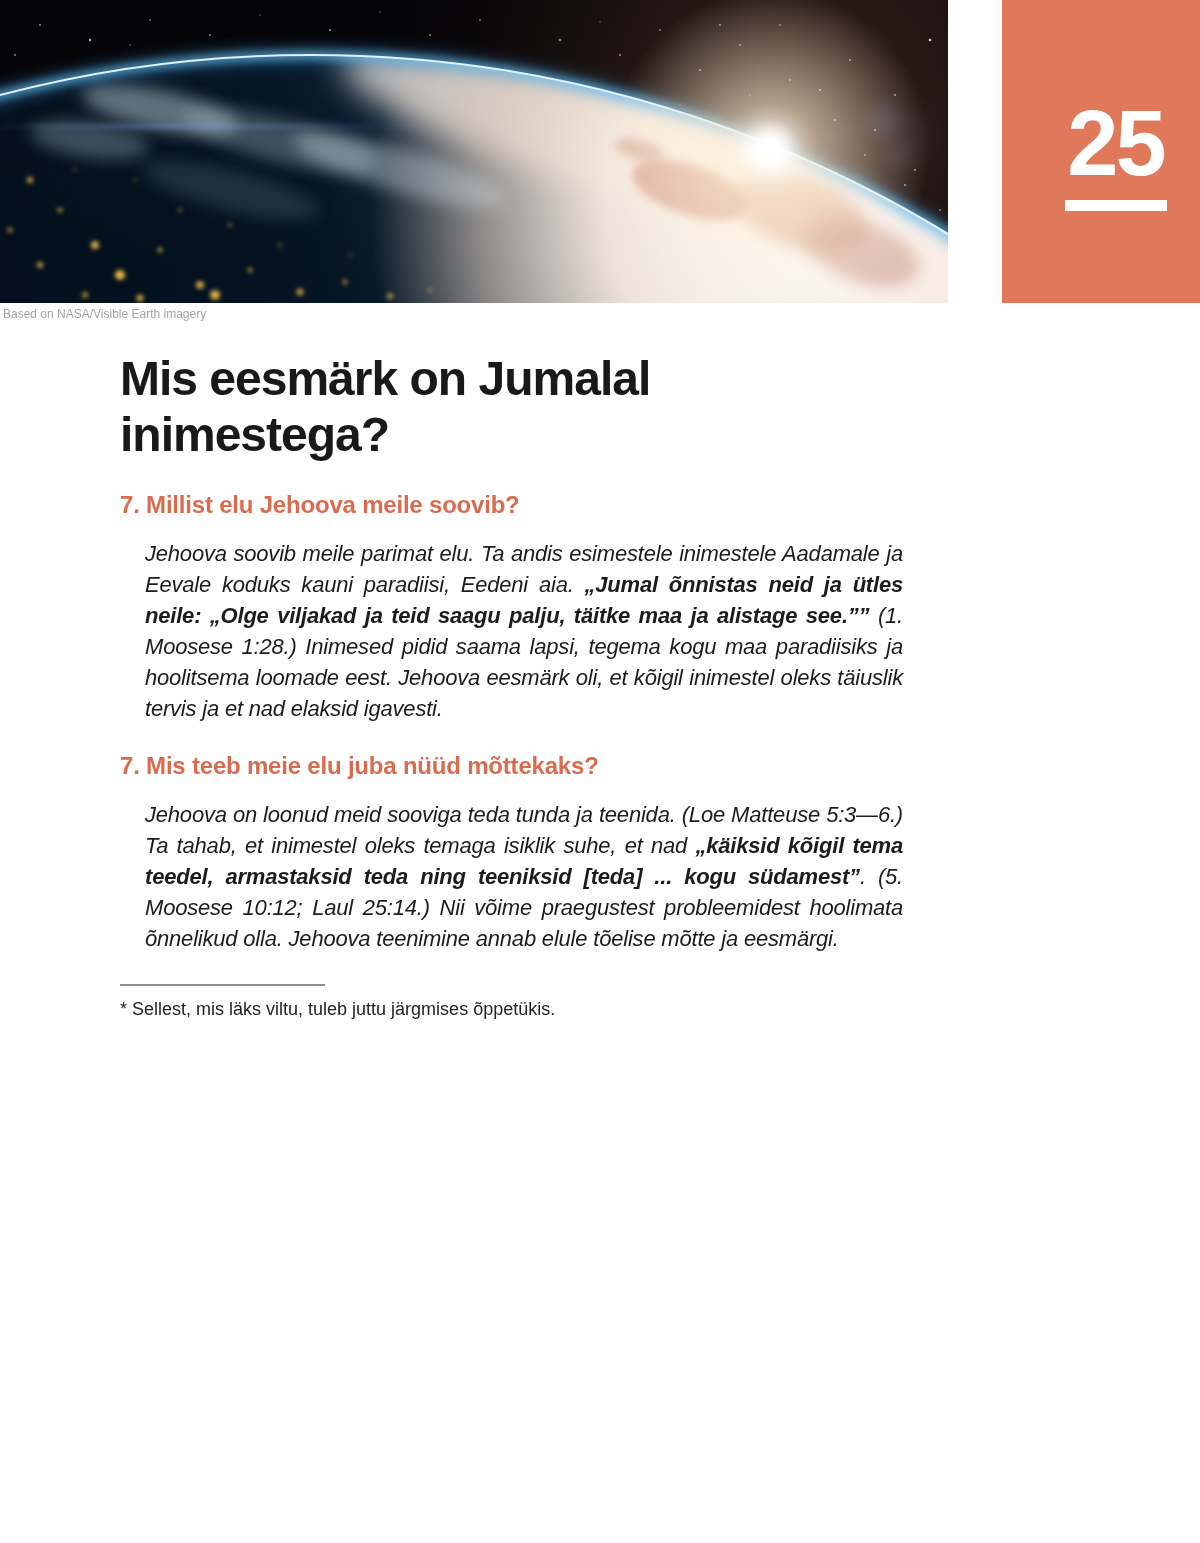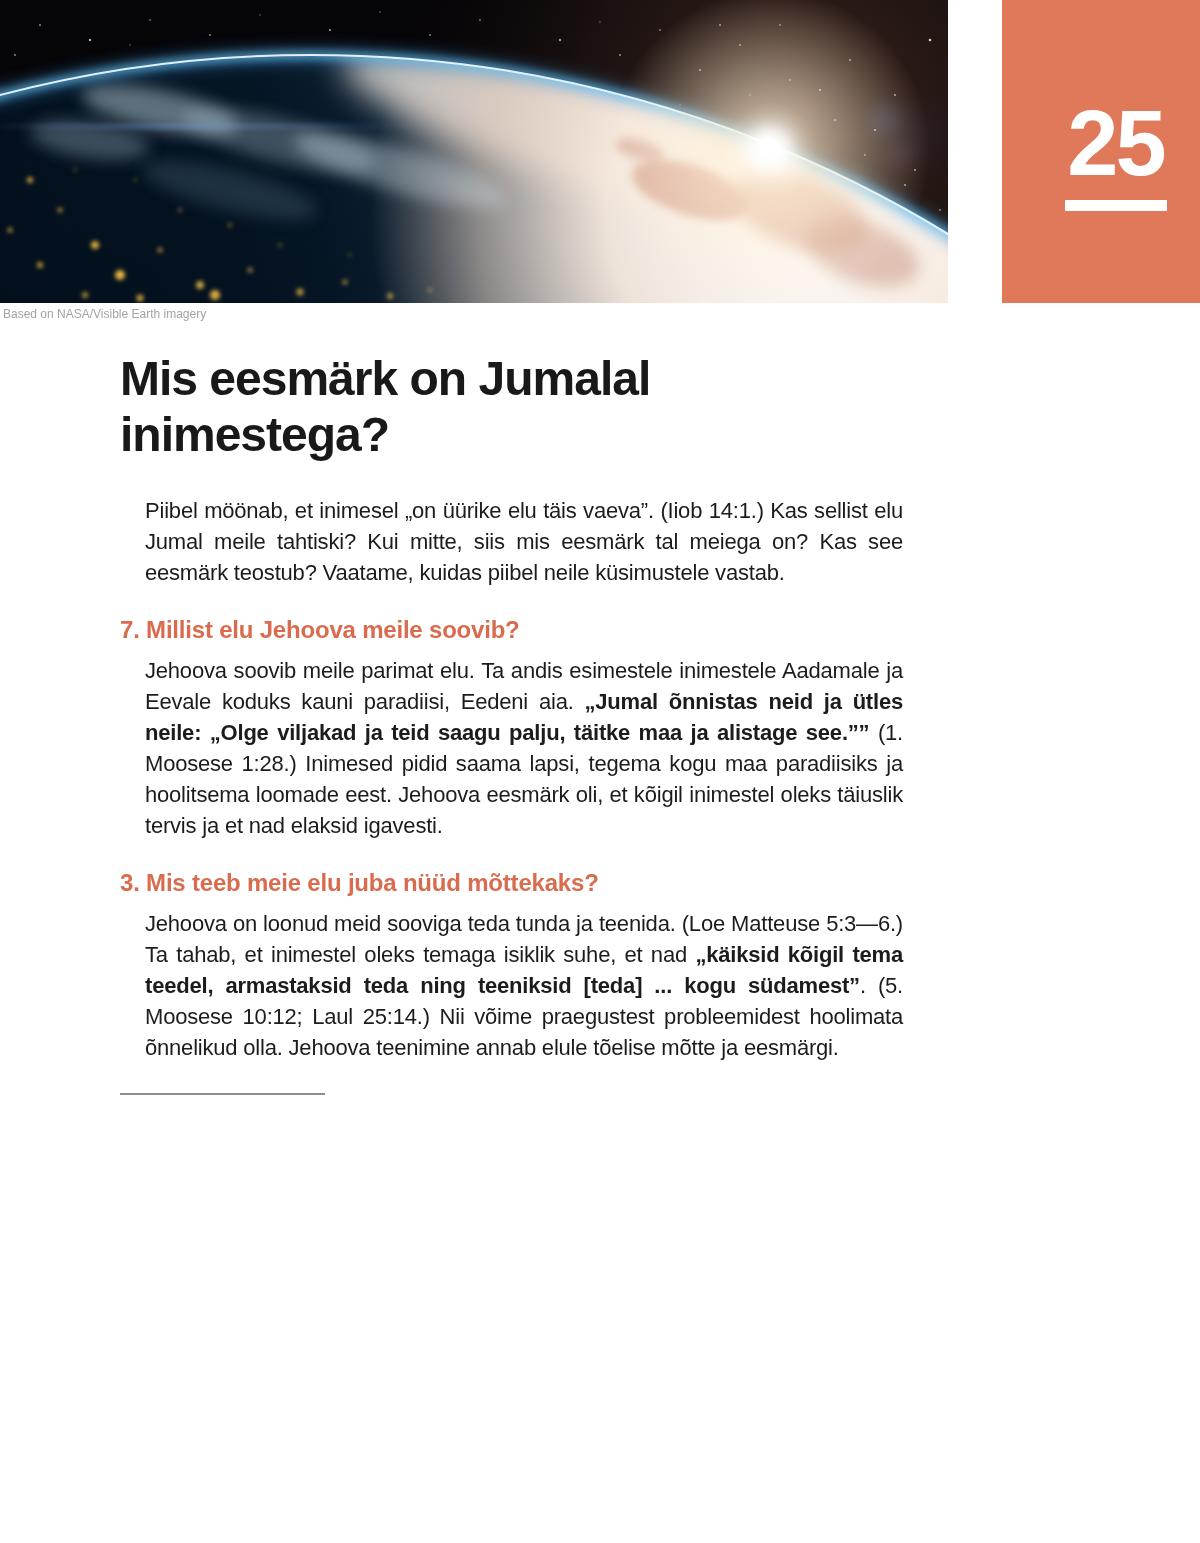--- a/index.html
+++ b/index.html
@@ -55,21 +55,21 @@
     color: #1c1c1c;
   }
   .body-p .b { font-weight: bold; }
   .intro { margin-top: 32px; }
   .sec-h {
     margin: 27px 0 0 0;
     font-size: 24px; line-height: 30px; font-weight: bold;
     letter-spacing: -0.2px;
     color: var(--heading, #d96b4e);
   }
-  .sec-h + .body-p { margin-top: 10px; }
+  .sec-h + .body-p { margin-top: 18px; font-style: italic; }
   .body-p + .body-p { margin-top: 4px; }
   .fn-rule {
     margin-top: 30px;
     width: 205px; height: 0;
     border-top: 2px solid #8f8f8f;
   }
   .footnote {
     margin: 11px 0 0 0;
     font-size: 18px; line-height: 24px;
     color: #232323;
@@ -240,24 +240,24 @@
       <div class="chapter-num">25</div>
       <div class="chapter-underline"></div>
     </div>
   </header>
 
   <div class="caption">Based on NASA/Visible Earth imagery</div>
 
   <main class="article">
     <h1 class="title">Mis eesmärk on Jumalal inimestega?</h1>
 
-    <p class="body-p intro"><span>Piibel möönab, et inimesel „on üürike elu täis vaeva”. (Iiob 14:1.) Kas sel­list elu Jumal meile tahtiski? Kui mitte, siis mis eesmärk tal meiega on? Kas see eesmärk teostub? Vaatame, kuidas piibel neile küsimustele vas­tab.</span></p>
 
     <h2 class="sec-h">7. Millist elu Jehoova meile soovib?</h2>
     <p class="body-p"><span>Jehoova soovib meile parimat elu. Ta andis esimestele inimestele Aada­male ja Eevale koduks kauni paradiisi, Eedeni aia. </span><span class="b">„Jumal õnnistas neid ja ütles neile: „Olge viljakad ja teid saagu palju, täitke maa ja alistage see.””</span><span> (1. Moosese 1:28.) Inimesed pidid saama lapsi, tegema kogu maa paradiisiks ja hoolitsema loomade eest. Jehoova eesmärk oli, et kõigil inimestel oleks täiuslik tervis ja et nad elaksid igavesti.</span></p>
 
-    <h2 class="sec-h">3. Mis teeb meie elu juba nüüd mõttekaks?</h2>
+    <h2 class="sec-h">7. Mis teeb meie elu juba nüüd mõttekaks?</h2>
     <p class="body-p"><span>Jehoova on loonud meid sooviga teda tunda ja teenida. (Loe Matteuse 5:3—6.) Ta tahab, et inimestel oleks temaga isiklik suhe, et nad </span><span class="b">„käiksid kõigil tema teedel, armastaksid teda ning teeniksid [teda] ... kogu sü­damest”</span><span>. (5. Moosese 10:12; Laul 25:14.) Nii võime praegustest problee­midest hoolimata õnnelikud olla. Jehoova teenimine annab elule tõelise mõtte ja eesmärgi.</span></p>
 
     <div class="fn-rule"></div>
+    <p class="footnote">* Sellest, mis läks viltu, tuleb juttu järgmises õppetükis.</p>
   </main>
 
 </div>
 
 </body></html>

